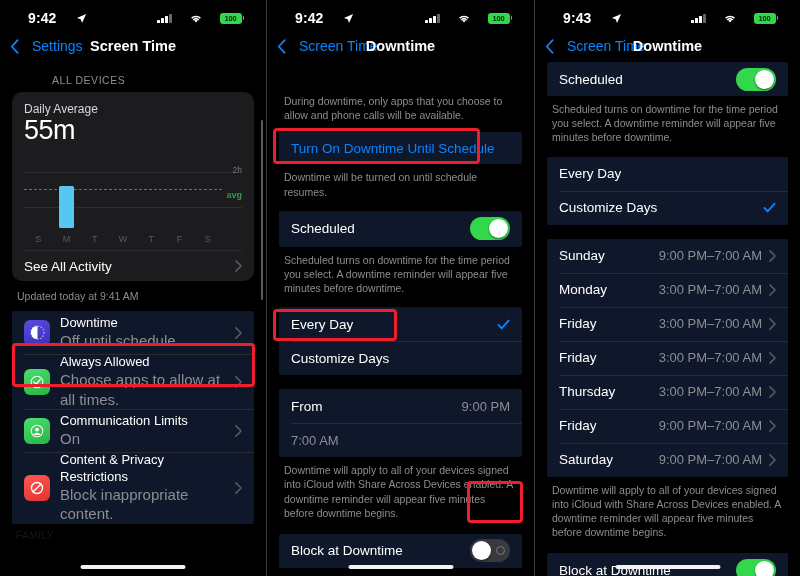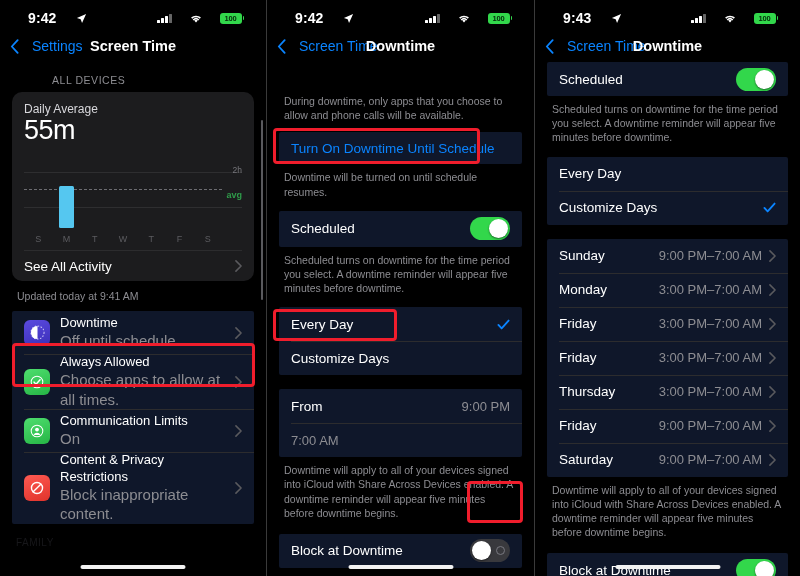--- a/index.html
+++ b/index.html
@@ -355,21 +355,21 @@
             <span class="t">Content &amp; Privacy Restrictions</span>
             <span class="s">Block inappropriate content.</span>
           </span>
           <svg class="chev-r" viewBox="0 0 8 14">
               <path d="M1 1l6 6-6 6" stroke="#5a5a5e" stroke-width="1.8" fill="none" stroke-linecap="round" stroke-linejoin="round"></path>
             </svg>
         </div>
 
       </div>
 
-      <div class="faint" style="padding:13px 4px 0 4px;">FAMILY</div>
+      <div class="faint" style="padding:6px 4px 0 4px;">FAMILY</div>
     </div>
 
     <div class="scrollbar" style="top:120px;height:180px;"></div>
     <div class="hl" style="left:12px; top:343px; width:243px; height:44px;"></div>
     <div class="homebar"></div>
   </div>
 
   <div class="phone p2">
 
     <div class="statusbar">

